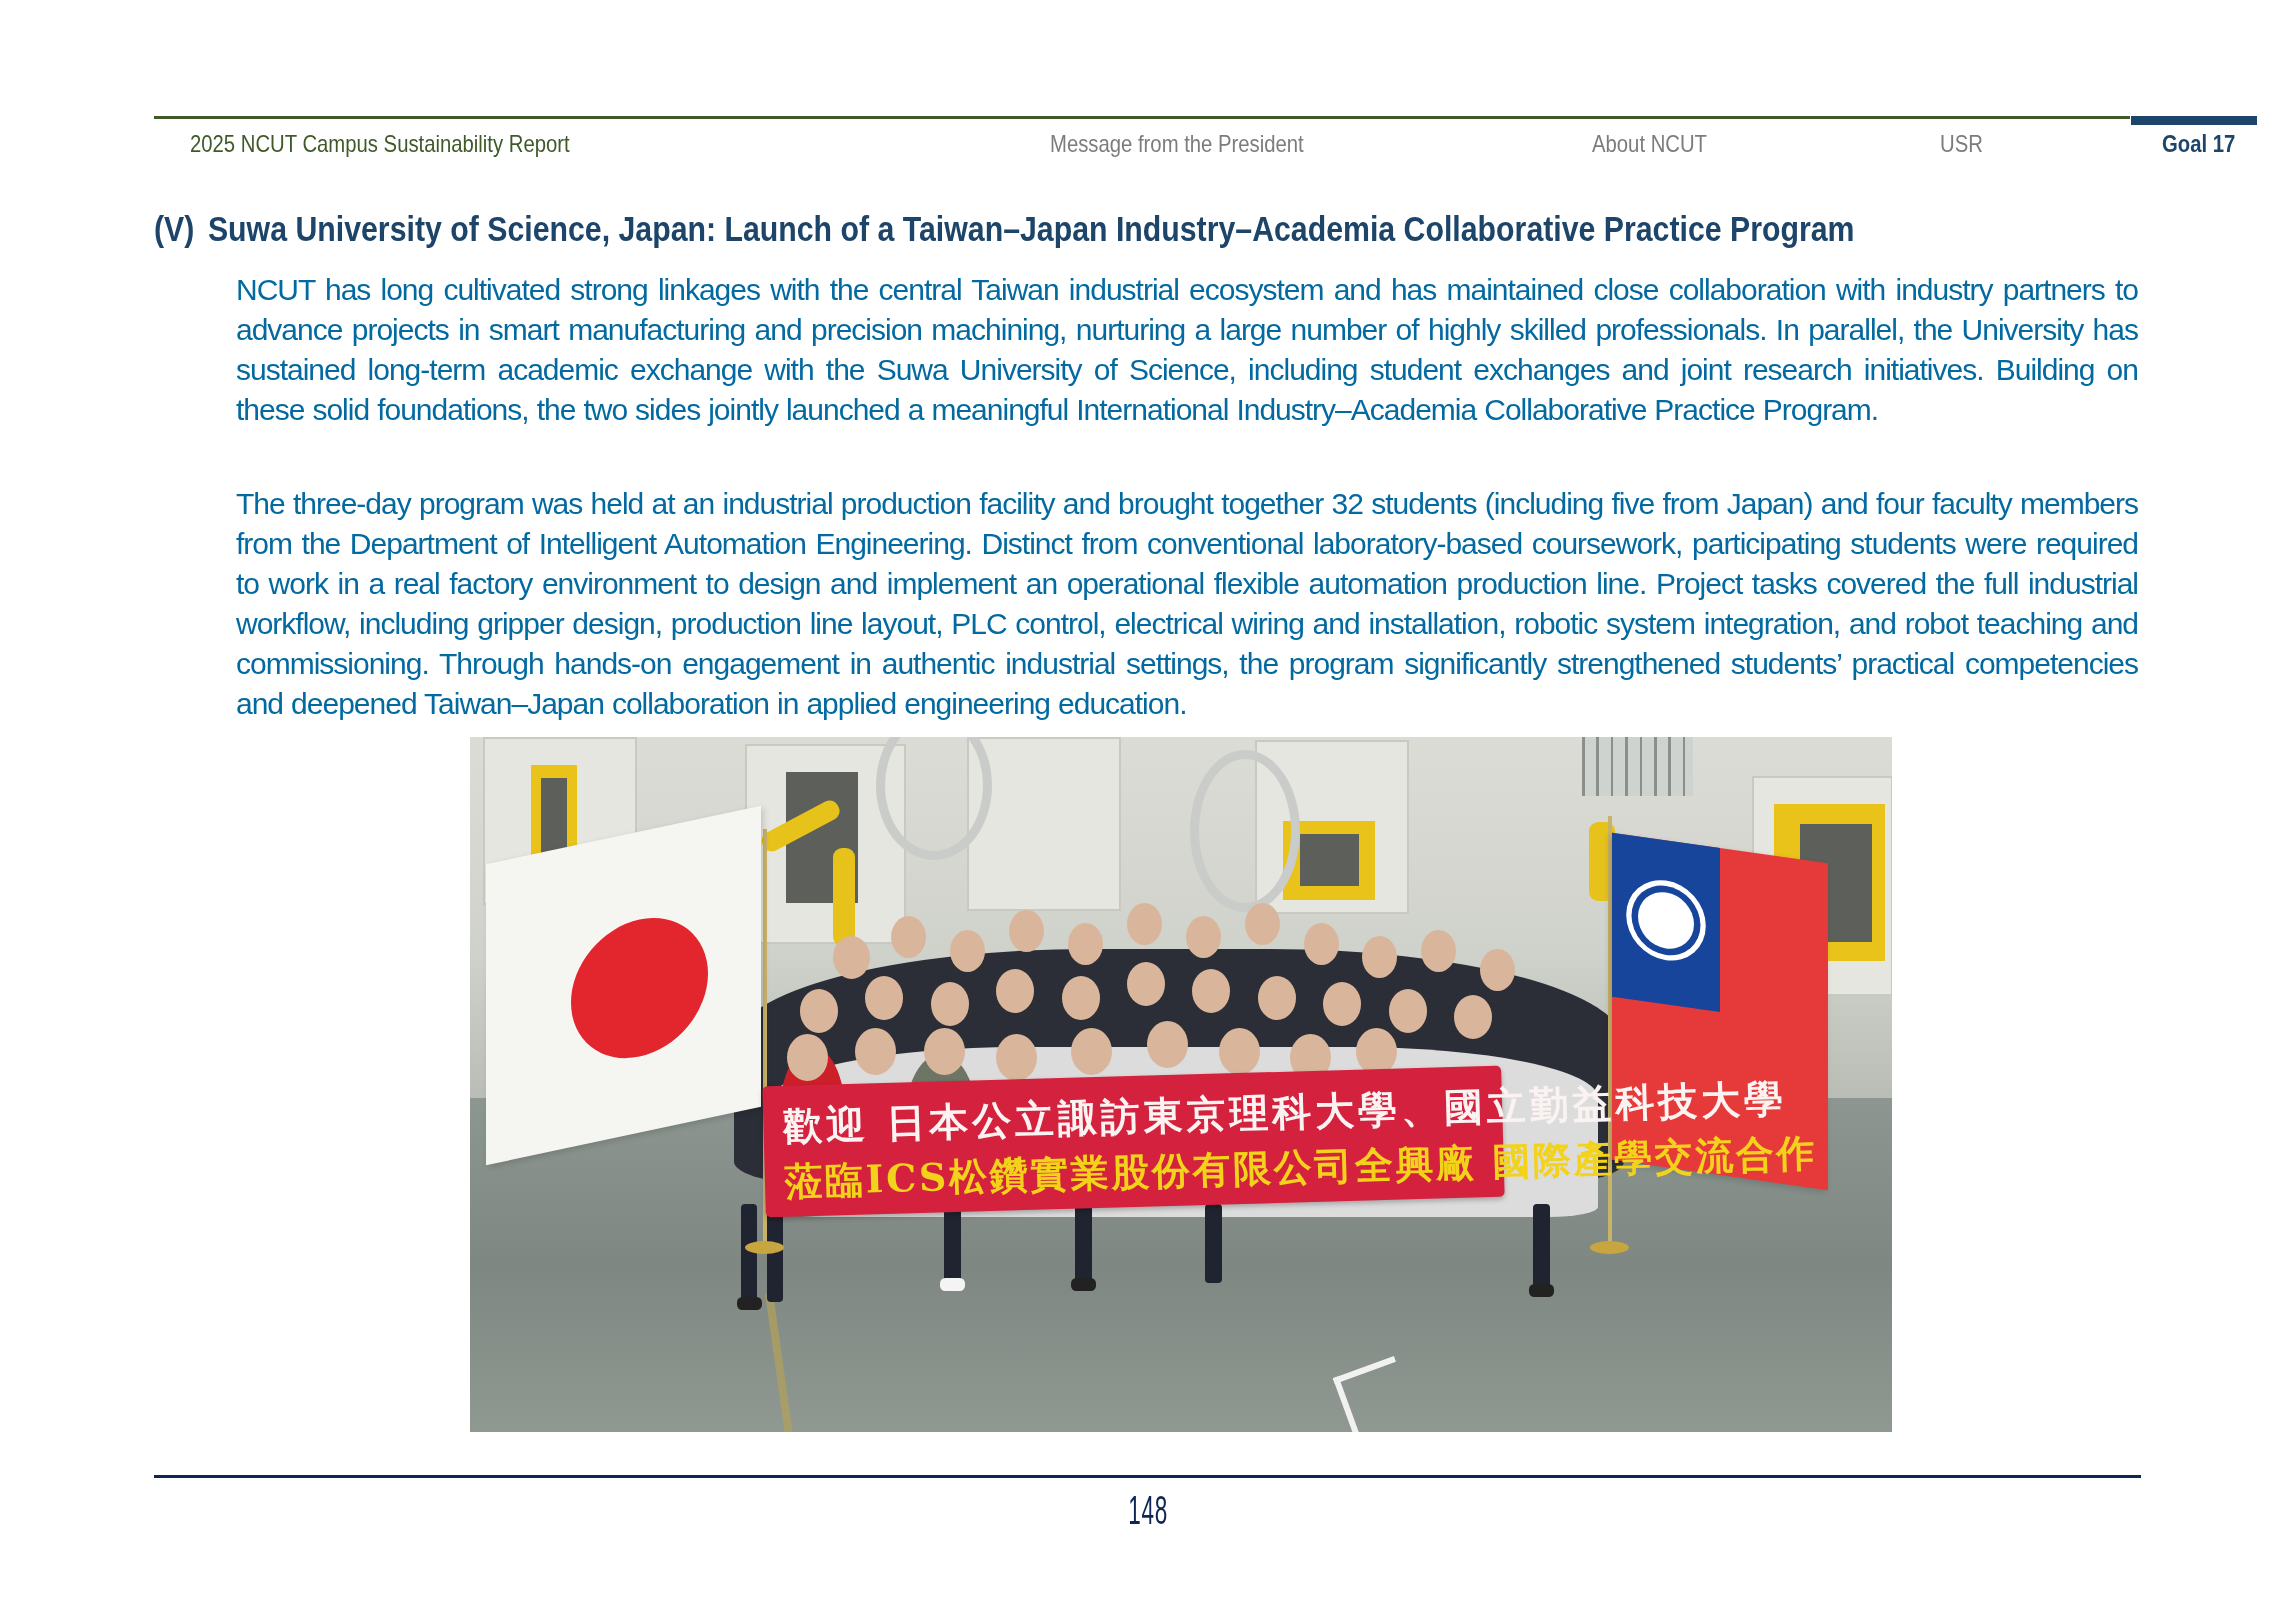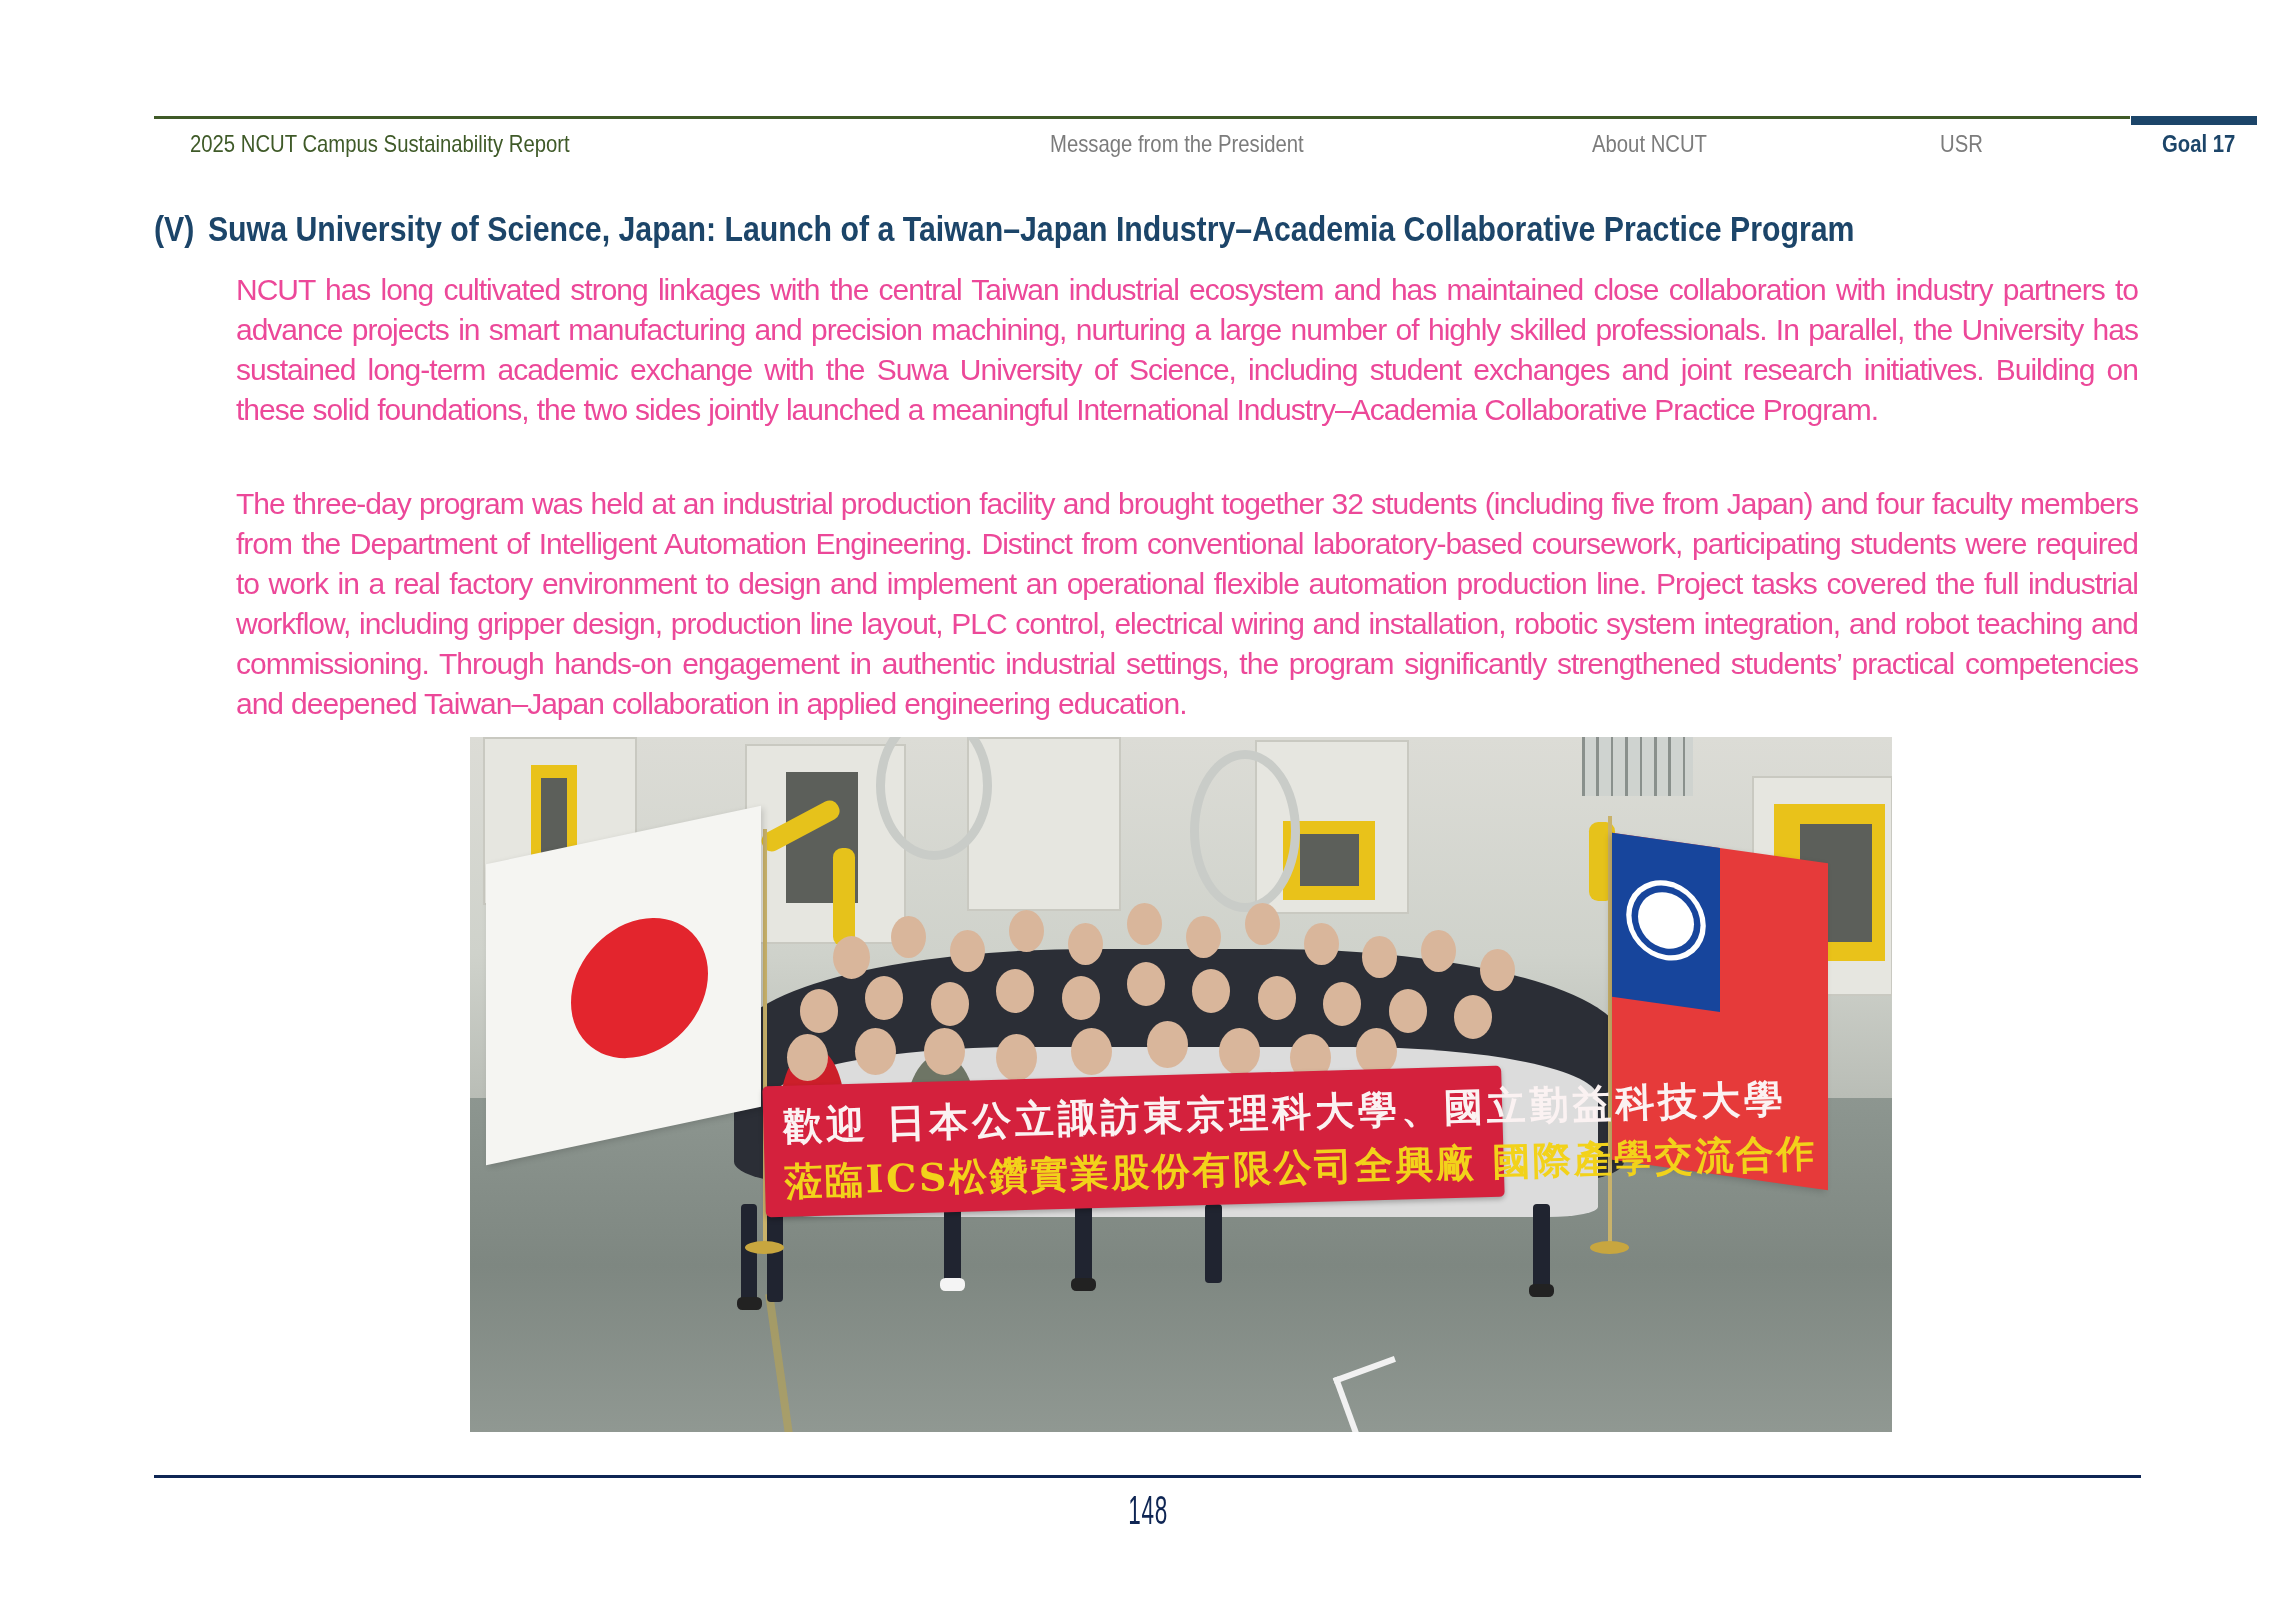--- a/index.html
+++ b/index.html
@@ -13,21 +13,21 @@
     .hdr-msg { left: 1050px; color: #7c7c7c; }
     .hdr-about { left: 1592px; color: #7c7c7c; }
     .hdr-usr { left: 1940px; color: #7c7c7c; }
     .hdr-goal { left: 2162px; color: #1c4569; font-weight: bold; }
 
     
     .section-title { position: absolute; left: 154px; top: 208px; font-size: 35px; line-height: 42px; font-weight: bold; color: #1c4569; white-space: nowrap; transform-origin: left top; transform: scaleX(0.865); }
     .section-title .num { margin-right: 15.7px; }
 
     
-    .para { position: absolute; left: 236px; width: 1902px; font-size: 30px; line-height: 40px; color: #ec4899; text-align: justify; letter-spacing: -1px; word-spacing: 0.7px; }
+    .para { position: absolute; left: 236px; width: 1902px; font-size: 30px; line-height: 40px; color: #0369a1; text-align: justify; letter-spacing: -1px; word-spacing: 0.7px; }
     .para-1 { top: 270px; }
     .para-2 { top: 484px; }
 
     
     .photo { position: absolute; left: 470px; top: 737px; width: 1422px; height: 695px; overflow: hidden; background: #8c948e; }
     .photo .wall { position: absolute; left: 0; top: 0; width: 100%; height: 52%; background: linear-gradient(180deg, #dcdcd6 0%, #cfd2cb 60%, #b9bdb6 100%); }
     .photo .floor { position: absolute; left: 0; top: 52%; width: 100%; height: 48%; background: linear-gradient(180deg, #8d9690 0%, #7e8781 50%, #909892 100%); }
     .photo .machine { position: absolute; background: #e6e6e0; border: 2px solid #c9c9c1; }
     .photo .machine .door { position: absolute; background: #e9c21a; }
     .photo .machine .win { position: absolute; background: #5c5f5a; }

